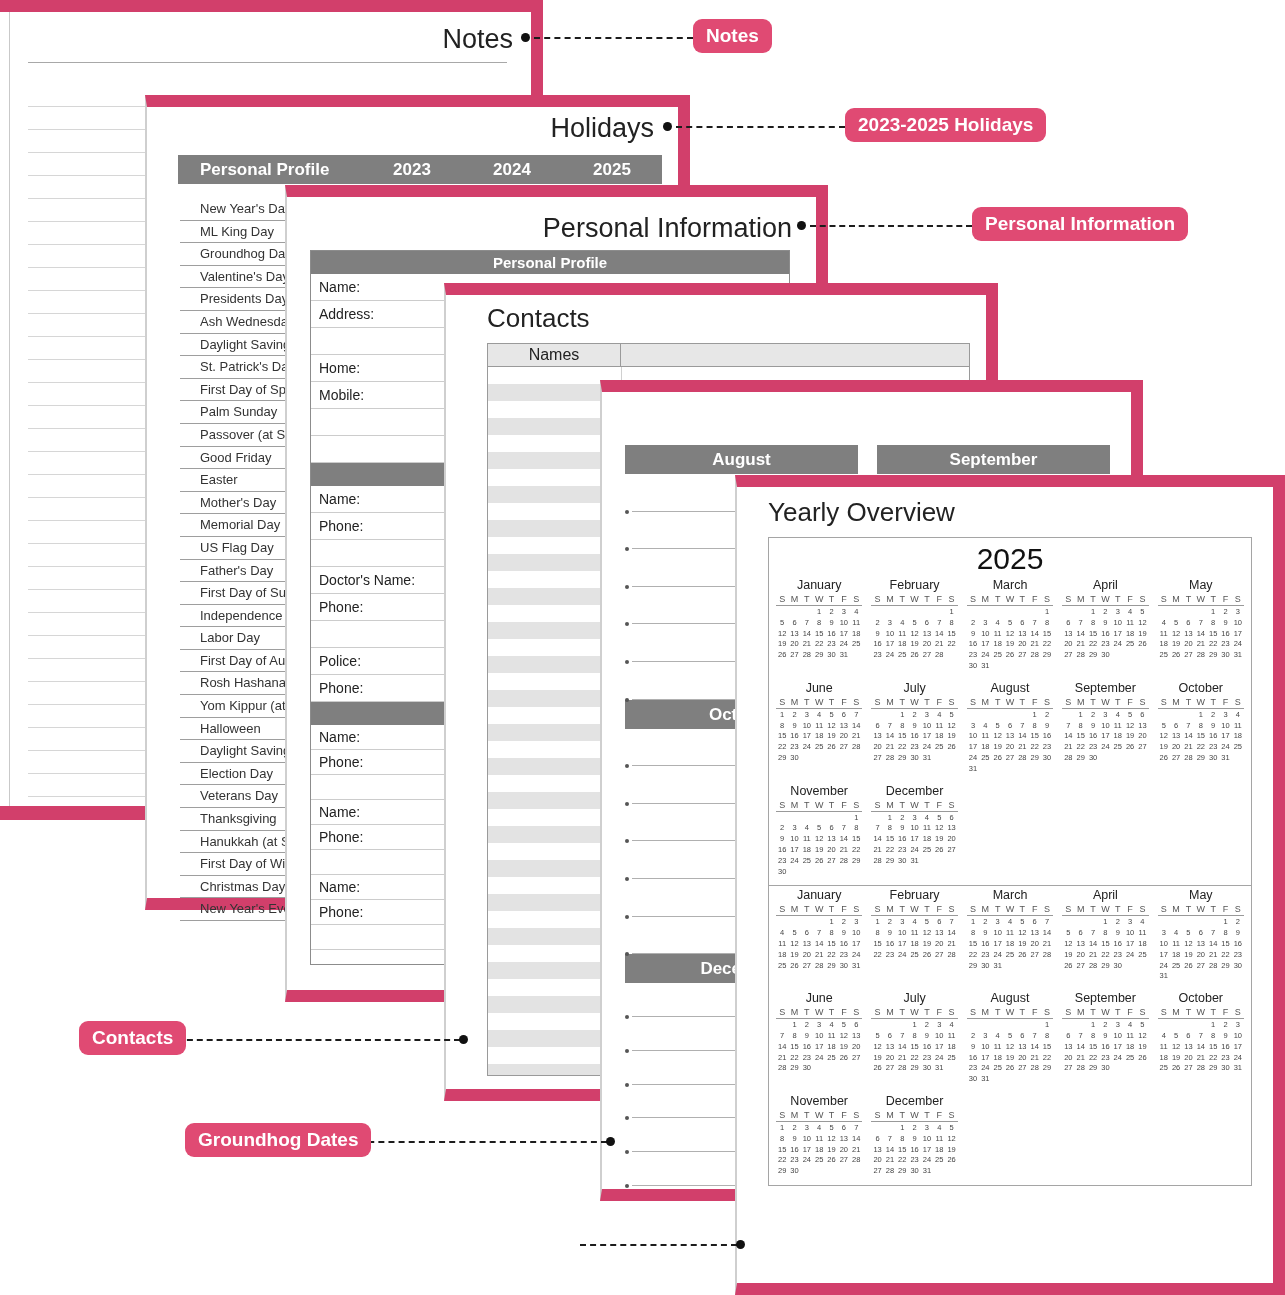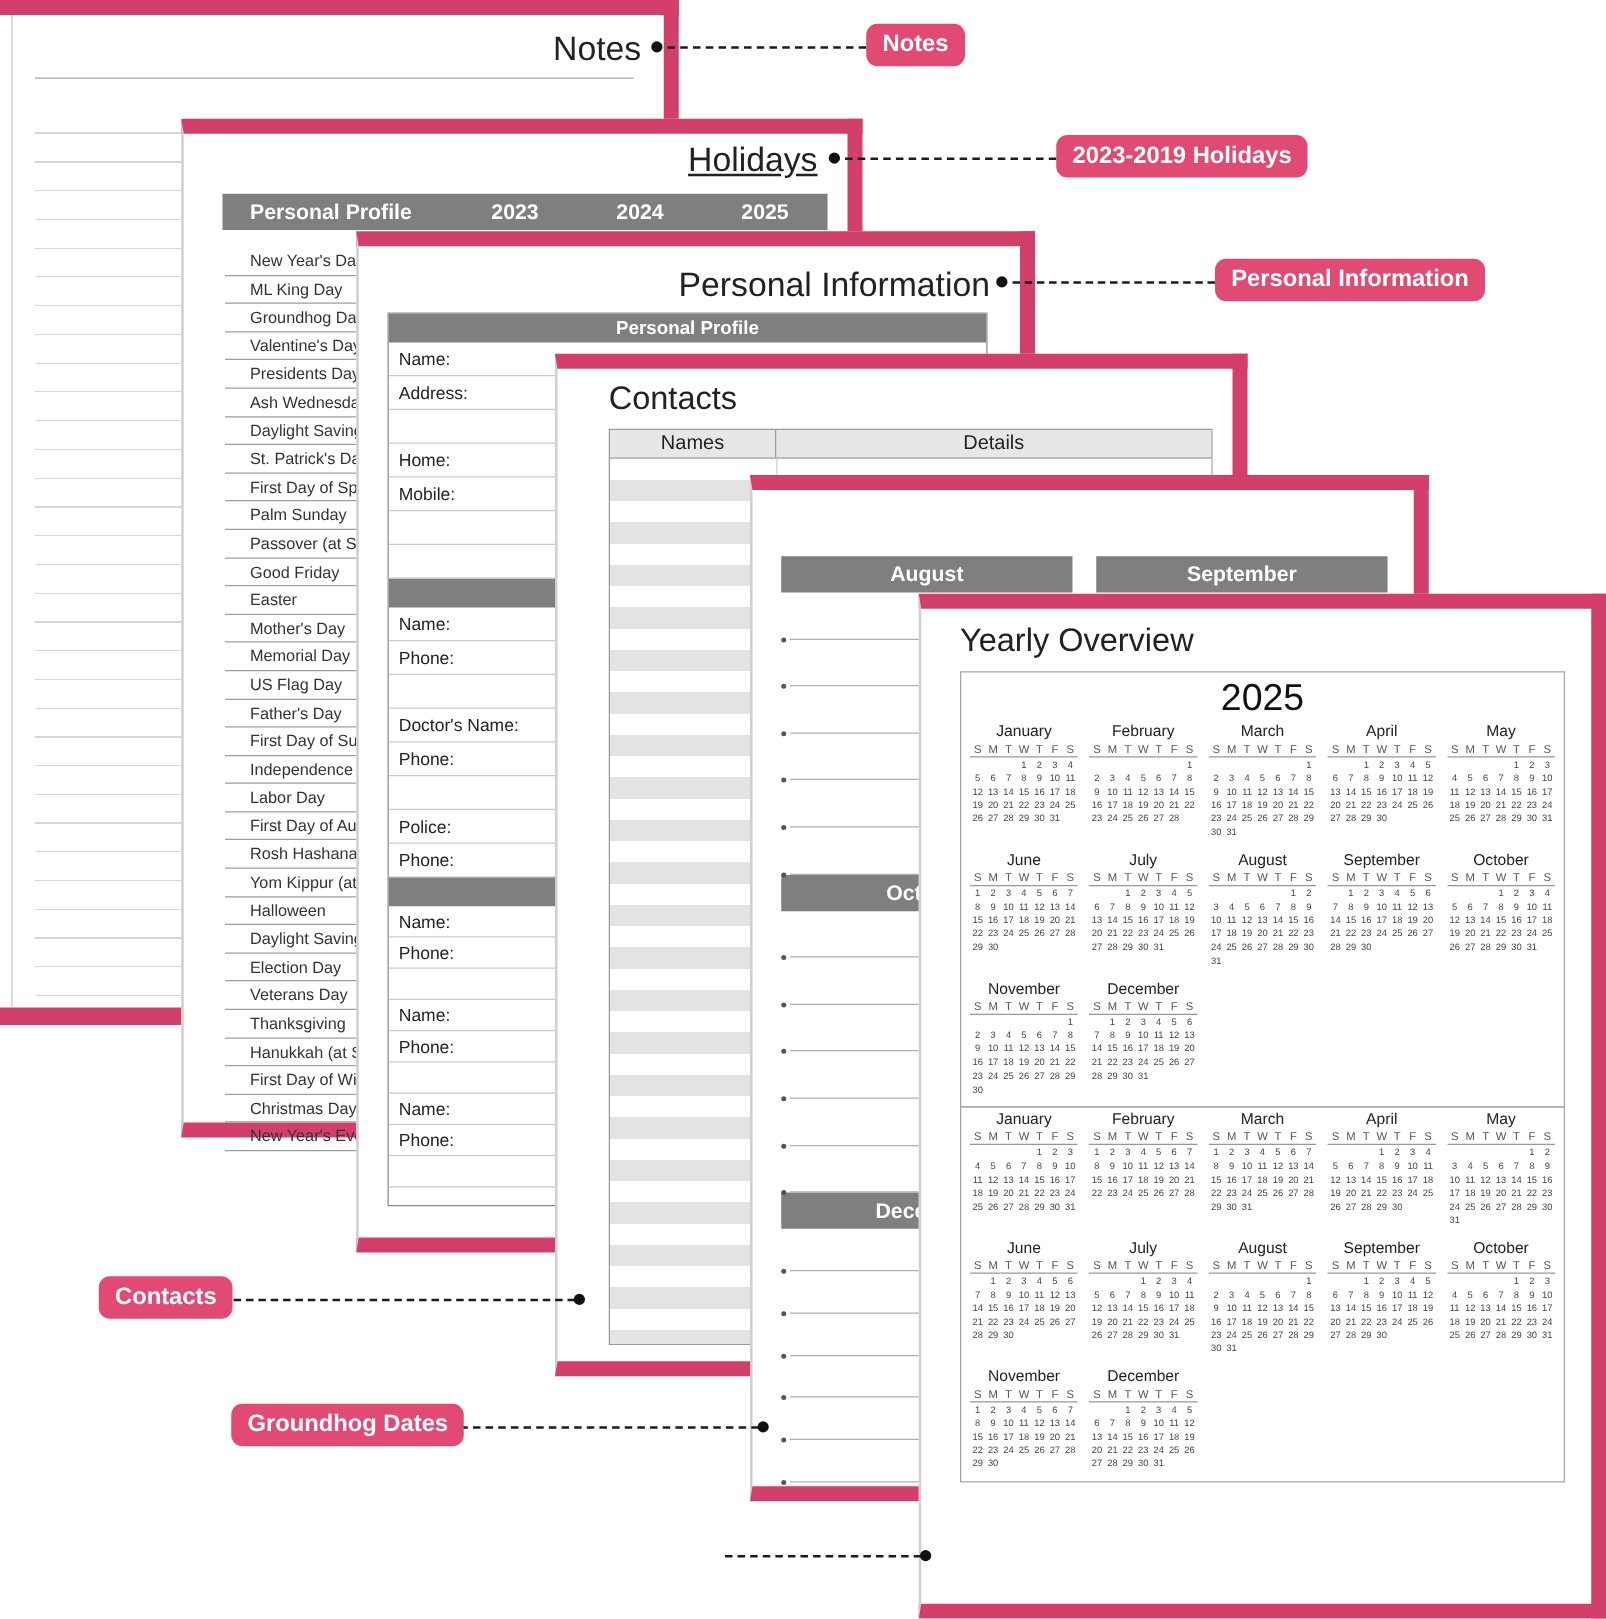--- a/index.html
+++ b/index.html
@@ -12,21 +12,21 @@
   
   #page-notes{left:0;top:0;width:543px;height:820px;z-index:1;border-left:none;border-bottom-width:14px;}
   .notes-edge{position:absolute;left:9px;top:0;bottom:0;width:1px;background:#c9c9c9;}
   .notes-title{top:12px;right:18px;}
   .notes-rule{position:absolute;top:50px;left:28px;right:24px;height:1px;background:#a8a8a8;}
   .notes-lines{position:absolute;top:72px;left:28px;right:24px;bottom:8px;
     background:repeating-linear-gradient(to bottom,transparent 0 22px,#d6d6d6 22px 23px);}
 
   
   #page-holidays{left:145px;top:95px;width:545px;height:815px;z-index:2;}
-  .h-title{top:6px;right:24px;text-decoration:underline;}
+  .h-title{top:6px;right:24px;}
   .h-bar{position:absolute;top:48px;left:31px;width:484px;height:29px;background:#7f7f7f;
          color:#fff;display:flex;align-items:center;font-weight:bold;font-size:17px;}
   .h-bar-label{padding-left:22px;flex:1;}
   .h-bar-year{width:100px;text-align:center;}
   .h-list{position:absolute;top:91px;left:33px;width:380px;}
   .h-row{height:21.6px;line-height:21.6px;border-bottom:1px solid #9e9e9e;font-size:13px;
          padding-left:20px;color:#333;white-space:nowrap;overflow:hidden;}
 
   
   #page-personal{left:285px;top:185px;width:543px;height:817px;z-index:3;}
@@ -172,21 +172,20 @@
         <div class="p-row small"></div>
         <div class="p-row small"></div>
       </div>
   </div>
 
   <div class="page" id="page-contacts">
     <div class="ptitle c-title">Contacts</div>
     <div class="c-table">
       <div class="c-header">
         <div class="c-col1">Names</div>
-        <div class="c-col2">Details</div>
       </div>
       <div class="c-body">
         <div class="c-divider"></div>
       </div>
     </div>
   </div>
 
   <div class="page" id="page-dates">
     <div class="d-cols">
       <div class="d-col" id="d-col-left">
@@ -1412,18 +1411,18 @@
   <div class="conn" style="left:177px;top:1039px;width:283px"></div>
   <div class="cdot" style="left:459px;top:1035px"></div>
 
   <div class="conn" style="left:348px;top:1141px;width:259px"></div>
   <div class="cdot" style="left:606px;top:1137px"></div>
 
   <div class="conn" style="left:580px;top:1244px;width:157px"></div>
   <div class="cdot" style="left:736px;top:1240px"></div>
 
   <div class="callout" style="left:693px;top:19px">Notes</div>
-  <div class="callout" style="left:845px;top:108px">2023-2019 Holidays</div>
+  <div class="callout" style="left:845px;top:108px">2023-2025 Holidays</div>
   <div class="callout" style="left:972px;top:207px">Personal Information</div>
   <div class="callout" style="left:79px;top:1021px">Contacts</div>
   <div class="callout" style="left:185px;top:1123px">Groundhog Dates</div>
 
 </div>
 
 </body></html>

